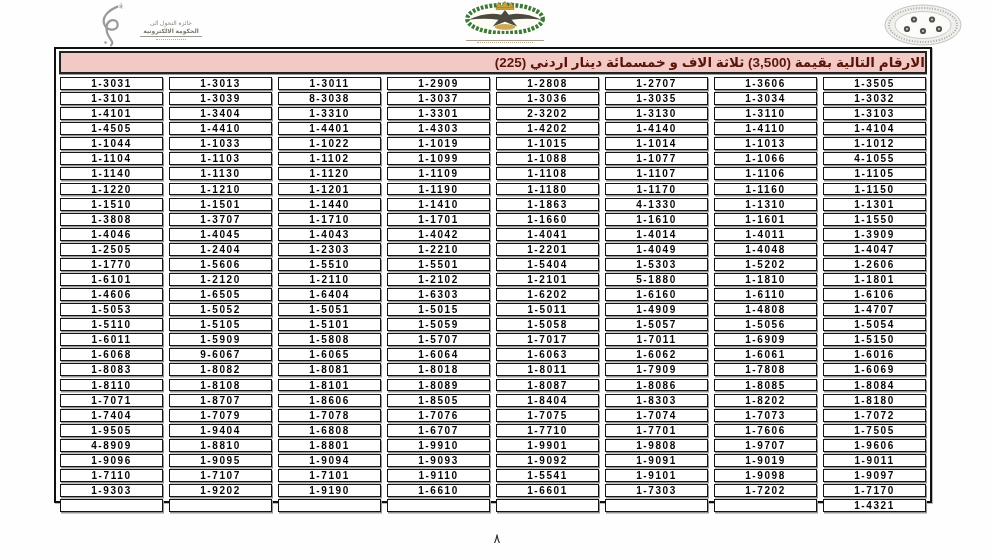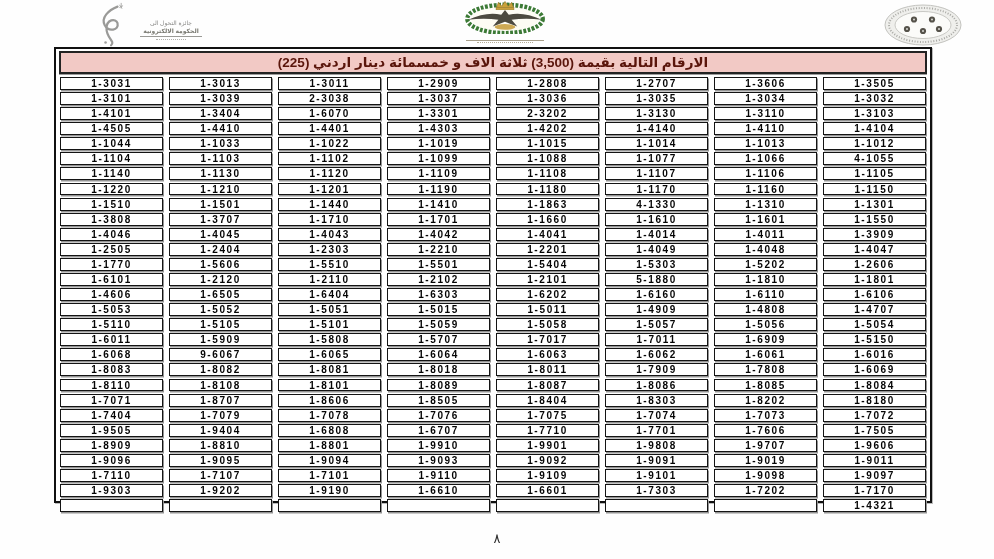--- a/index.html
+++ b/index.html
@@ -23,21 +23,21 @@
   .right-logo{position:absolute;left:880px;top:2px;}
   
   .table-wrap{
     position:absolute;left:54px;top:47px;width:878px;height:456px;
     border:2.5px solid #111;background:#fff;box-sizing:border-box;
     padding:2px 3px;box-shadow:1px 1px 0 #bbb;
   }
   .title-bar{
     direction:rtl;height:19px;line-height:19px;margin:0 0 2px 0;
     background:#f2c9c5;border:2px solid #232323;box-sizing:content-box;
-    text-align:center;font-size:13.5px;font-weight:bold;color:#5a150b;
+    font-size:13.5px;font-weight:bold;color:#5a150b;
     letter-spacing:.3px;box-shadow:0 1px 0 #9c9c9c;
   }
   .grid{
     display:grid;grid-template-columns:repeat(8,1fr);
     grid-auto-rows:12.9px;column-gap:6px;row-gap:2.2px;
     padding:1px 1px;
   }
   .grid .row{display:contents;}
   .cell{
     background:#fff;border:1.8px solid #141414;
@@ -108,22 +108,22 @@
           <circle cx="59" cy="27" r="1" fill="#d8d8d4"></circle>
       </svg>
     </span>
   </div>
 </div>
 
 <div class="table-wrap">
   <div class="title-bar">الارقام التالية بقيمة  (3,500) ثلاثة الاف و خمسمائة دينار اردني (225)</div>
   <div class="grid">
       <div class="row"><div class="cell">1-3031</div><div class="cell">1-3013</div><div class="cell">1-3011</div><div class="cell">1-2909</div><div class="cell">1-2808</div><div class="cell">1-2707</div><div class="cell">1-3606</div><div class="cell">1-3505</div></div>
-      <div class="row"><div class="cell">1-3101</div><div class="cell">1-3039</div><div class="cell">2-3038</div><div class="cell">1-3037</div><div class="cell">1-3036</div><div class="cell">1-3035</div><div class="cell">1-3034</div><div class="cell">1-3032</div></div>
-      <div class="row"><div class="cell">1-4101</div><div class="cell">1-3404</div><div class="cell">1-6070</div><div class="cell">1-3301</div><div class="cell">2-3202</div><div class="cell">1-3130</div><div class="cell">1-3110</div><div class="cell">1-3103</div></div>
+      <div class="row"><div class="cell">1-3101</div><div class="cell">1-3039</div><div class="cell">8-3038</div><div class="cell">1-3037</div><div class="cell">1-3036</div><div class="cell">1-3035</div><div class="cell">1-3034</div><div class="cell">1-3032</div></div>
+      <div class="row"><div class="cell">1-4101</div><div class="cell">1-3404</div><div class="cell">1-3310</div><div class="cell">1-3301</div><div class="cell">2-3202</div><div class="cell">1-3130</div><div class="cell">1-3110</div><div class="cell">1-3103</div></div>
       <div class="row"><div class="cell">1-4505</div><div class="cell">1-4410</div><div class="cell">1-4401</div><div class="cell">1-4303</div><div class="cell">1-4202</div><div class="cell">1-4140</div><div class="cell">1-4110</div><div class="cell">1-4104</div></div>
       <div class="row"><div class="cell">1-1044</div><div class="cell">1-1033</div><div class="cell">1-1022</div><div class="cell">1-1019</div><div class="cell">1-1015</div><div class="cell">1-1014</div><div class="cell">1-1013</div><div class="cell">1-1012</div></div>
       <div class="row"><div class="cell">1-1104</div><div class="cell">1-1103</div><div class="cell">1-1102</div><div class="cell">1-1099</div><div class="cell">1-1088</div><div class="cell">1-1077</div><div class="cell">1-1066</div><div class="cell">4-1055</div></div>
       <div class="row"><div class="cell">1-1140</div><div class="cell">1-1130</div><div class="cell">1-1120</div><div class="cell">1-1109</div><div class="cell">1-1108</div><div class="cell">1-1107</div><div class="cell">1-1106</div><div class="cell">1-1105</div></div>
       <div class="row"><div class="cell">1-1220</div><div class="cell">1-1210</div><div class="cell">1-1201</div><div class="cell">1-1190</div><div class="cell">1-1180</div><div class="cell">1-1170</div><div class="cell">1-1160</div><div class="cell">1-1150</div></div>
       <div class="row"><div class="cell">1-1510</div><div class="cell">1-1501</div><div class="cell">1-1440</div><div class="cell">1-1410</div><div class="cell">1-1863</div><div class="cell">4-1330</div><div class="cell">1-1310</div><div class="cell">1-1301</div></div>
       <div class="row"><div class="cell">1-3808</div><div class="cell">1-3707</div><div class="cell">1-1710</div><div class="cell">1-1701</div><div class="cell">1-1660</div><div class="cell">1-1610</div><div class="cell">1-1601</div><div class="cell">1-1550</div></div>
       <div class="row"><div class="cell">1-4046</div><div class="cell">1-4045</div><div class="cell">1-4043</div><div class="cell">1-4042</div><div class="cell">1-4041</div><div class="cell">1-4014</div><div class="cell">1-4011</div><div class="cell">1-3909</div></div>
       <div class="row"><div class="cell">1-2505</div><div class="cell">1-2404</div><div class="cell">1-2303</div><div class="cell">1-2210</div><div class="cell">1-2201</div><div class="cell">1-4049</div><div class="cell">1-4048</div><div class="cell">1-4047</div></div>
       <div class="row"><div class="cell">1-1770</div><div class="cell">1-5606</div><div class="cell">1-5510</div><div class="cell">1-5501</div><div class="cell">1-5404</div><div class="cell">1-5303</div><div class="cell">1-5202</div><div class="cell">1-2606</div></div>
@@ -131,21 +131,21 @@
       <div class="row"><div class="cell">1-4606</div><div class="cell">1-6505</div><div class="cell">1-6404</div><div class="cell">1-6303</div><div class="cell">1-6202</div><div class="cell">1-6160</div><div class="cell">1-6110</div><div class="cell">1-6106</div></div>
       <div class="row"><div class="cell">1-5053</div><div class="cell">1-5052</div><div class="cell">1-5051</div><div class="cell">1-5015</div><div class="cell">1-5011</div><div class="cell">1-4909</div><div class="cell">1-4808</div><div class="cell">1-4707</div></div>
       <div class="row"><div class="cell">1-5110</div><div class="cell">1-5105</div><div class="cell">1-5101</div><div class="cell">1-5059</div><div class="cell">1-5058</div><div class="cell">1-5057</div><div class="cell">1-5056</div><div class="cell">1-5054</div></div>
       <div class="row"><div class="cell">1-6011</div><div class="cell">1-5909</div><div class="cell">1-5808</div><div class="cell">1-5707</div><div class="cell">1-7017</div><div class="cell">1-7011</div><div class="cell">1-6909</div><div class="cell">1-5150</div></div>
       <div class="row"><div class="cell">1-6068</div><div class="cell">9-6067</div><div class="cell">1-6065</div><div class="cell">1-6064</div><div class="cell">1-6063</div><div class="cell">1-6062</div><div class="cell">1-6061</div><div class="cell">1-6016</div></div>
       <div class="row"><div class="cell">1-8083</div><div class="cell">1-8082</div><div class="cell">1-8081</div><div class="cell">1-8018</div><div class="cell">1-8011</div><div class="cell">1-7909</div><div class="cell">1-7808</div><div class="cell">1-6069</div></div>
       <div class="row"><div class="cell">1-8110</div><div class="cell">1-8108</div><div class="cell">1-8101</div><div class="cell">1-8089</div><div class="cell">1-8087</div><div class="cell">1-8086</div><div class="cell">1-8085</div><div class="cell">1-8084</div></div>
       <div class="row"><div class="cell">1-7071</div><div class="cell">1-8707</div><div class="cell">1-8606</div><div class="cell">1-8505</div><div class="cell">1-8404</div><div class="cell">1-8303</div><div class="cell">1-8202</div><div class="cell">1-8180</div></div>
       <div class="row"><div class="cell">1-7404</div><div class="cell">1-7079</div><div class="cell">1-7078</div><div class="cell">1-7076</div><div class="cell">1-7075</div><div class="cell">1-7074</div><div class="cell">1-7073</div><div class="cell">1-7072</div></div>
       <div class="row"><div class="cell">1-9505</div><div class="cell">1-9404</div><div class="cell">1-6808</div><div class="cell">1-6707</div><div class="cell">1-7710</div><div class="cell">1-7701</div><div class="cell">1-7606</div><div class="cell">1-7505</div></div>
-      <div class="row"><div class="cell">1-8909</div><div class="cell">1-8810</div><div class="cell">1-8801</div><div class="cell">1-9910</div><div class="cell">1-9901</div><div class="cell">1-9808</div><div class="cell">1-9707</div><div class="cell">1-9606</div></div>
+      <div class="row"><div class="cell">4-8909</div><div class="cell">1-8810</div><div class="cell">1-8801</div><div class="cell">1-9910</div><div class="cell">1-9901</div><div class="cell">1-9808</div><div class="cell">1-9707</div><div class="cell">1-9606</div></div>
       <div class="row"><div class="cell">1-9096</div><div class="cell">1-9095</div><div class="cell">1-9094</div><div class="cell">1-9093</div><div class="cell">1-9092</div><div class="cell">1-9091</div><div class="cell">1-9019</div><div class="cell">1-9011</div></div>
-      <div class="row"><div class="cell">1-7110</div><div class="cell">1-7107</div><div class="cell">1-7101</div><div class="cell">1-9110</div><div class="cell">1-9109</div><div class="cell">1-9101</div><div class="cell">1-9098</div><div class="cell">1-9097</div></div>
+      <div class="row"><div class="cell">1-7110</div><div class="cell">1-7107</div><div class="cell">1-7101</div><div class="cell">1-9110</div><div class="cell">1-5541</div><div class="cell">1-9101</div><div class="cell">1-9098</div><div class="cell">1-9097</div></div>
       <div class="row"><div class="cell">1-9303</div><div class="cell">1-9202</div><div class="cell">1-9190</div><div class="cell">1-6610</div><div class="cell">1-6601</div><div class="cell">1-7303</div><div class="cell">1-7202</div><div class="cell">1-7170</div></div>
       <div class="row"><div class="cell"></div><div class="cell"></div><div class="cell"></div><div class="cell"></div><div class="cell"></div><div class="cell"></div><div class="cell"></div><div class="cell">1-4321</div></div>
     </div>
 </div>
 
 <div class="page-number">٨</div>
 
 </body></html>

